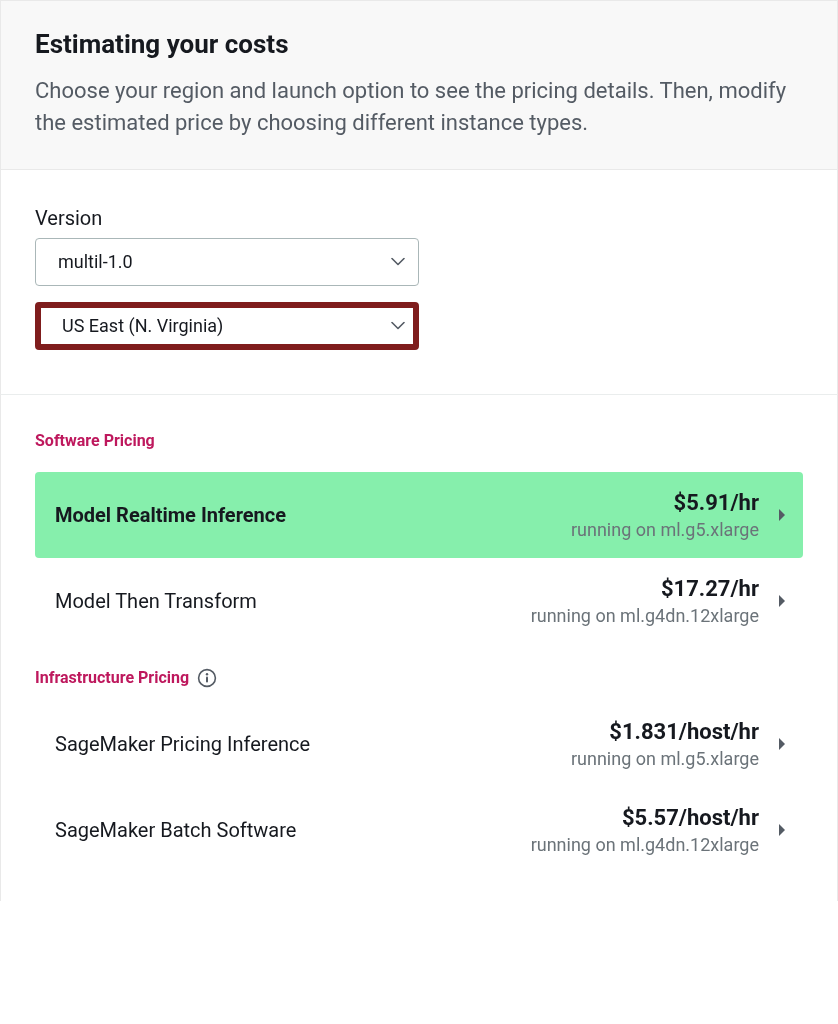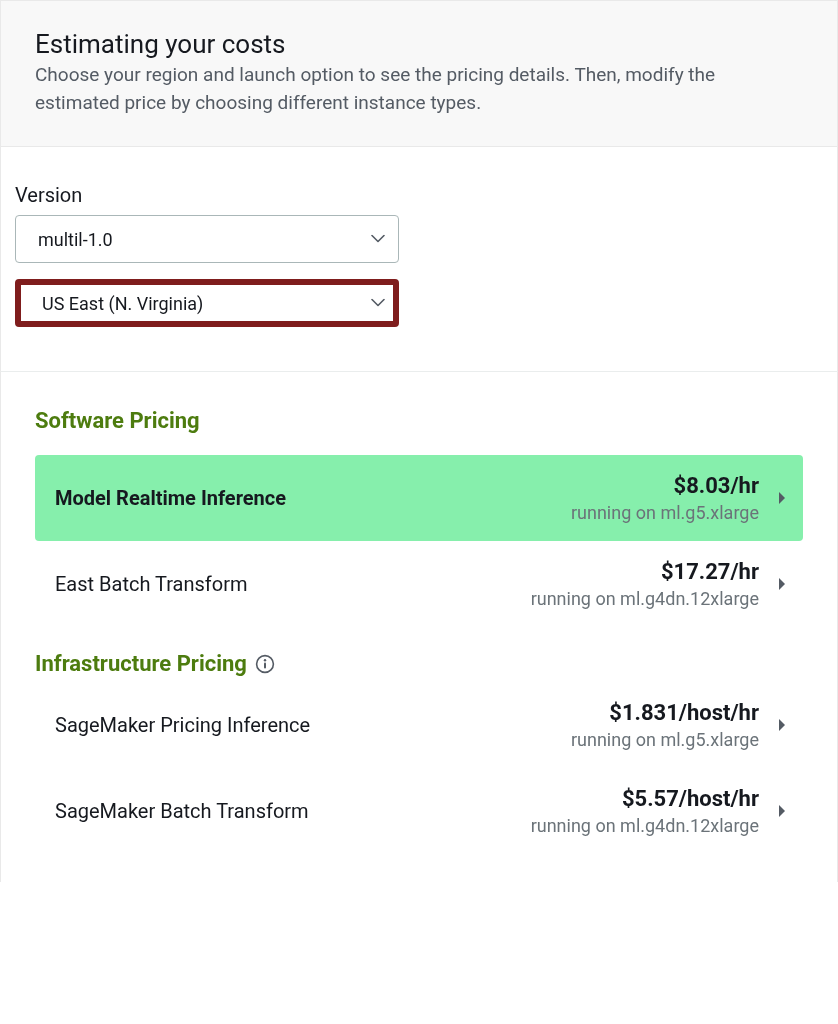--- a/index.html
+++ b/index.html
@@ -8,33 +8,33 @@
       background: #fff;
       width: 838px;
     }
     .header-section {
       background: #f8f8f8;
       border: 1px solid #e9e9e9;
       padding: 28px 34px 30px 34px;
     }
     .page-title {
       font-size: 26px;
-      font-weight: 400;
-      color: #16191f;
-      margin-bottom: 2px;
+      font-weight: 700;
+      color: #16191f;
+      margin-bottom: 16px;
     }
     .page-subtitle {
-      font-size: 19px;
+      font-size: 22px;
       color: #545b64;
       line-height: 1.45;
     }
     .form-section {
       border-left: 1px solid #e9e9e9;
       border-right: 1px solid #e9e9e9;
-      padding: 36px 34px 44px 14px;
+      padding: 36px 34px 44px 34px;
     }
     .field-label {
       font-size: 20px;
       color: #16191f;
       margin-bottom: 8px;
     }
     .select-wrap {
       position: relative;
       width: 384px;
       margin-bottom: 16px;
@@ -64,23 +64,23 @@
       pointer-events: none;
     }
     .chevron svg { display: block; }
     .pricing-section {
       border-left: 1px solid #e9e9e9;
       border-right: 1px solid #e9e9e9;
       border-top: 1px solid #eaeded;
       padding: 36px 34px 28px 34px;
     }
     .section-heading {
-      font-size: 22px;
+      font-size: 16px;
       font-weight: 700;
-      color: #4d7c0f;
+      color: #be185d;
       margin-bottom: 22px;
       display: flex;
       align-items: center;
       gap: 8px;
     }
     .info-icon {
       display: inline-flex;
       align-items: center;
       justify-content: center;
     }
@@ -110,21 +110,21 @@
     .subtext {
       font-size: 18px;
       color: #6b7379;
       margin-top: 4px;
     }
     .caret {
       display: flex;
       align-items: center;
       color: #545b64;
     }
-    .section-heading.infra { margin-top: 24px; margin-bottom: 6px; }
+    .section-heading.infra { margin-top: 24px; margin-bottom: 13px; }
     .pricing-group { margin-bottom: 0; }
   </style>
 </head>
 <body>
 
 <div class="header-section">
   <h1 class="page-title">Estimating your costs</h1>
   <p class="page-subtitle">Choose your region and launch option to see the pricing details. Then, modify the estimated price by choosing different instance types.</p>
 </div>
 
@@ -154,32 +154,32 @@
 </div>
 
 <div class="pricing-section">
 
   <h2 class="section-heading">Software Pricing</h2>
 
   <div class="pricing-group">
     <div class="pricing-row highlighted">
       <div class="left">Model Realtime Inference</div>
       <div class="right">
-        <div class="price">$8.03/hr</div>
+        <div class="price">$5.91/hr</div>
         <div class="subtext">running on ml.g5.xlarge</div>
       </div>
       <span class="caret">
         <svg width="10" height="14" viewBox="0 0 10 14">
             <path d="M2 1 L8 7 L2 13 Z" fill="#545b64"></path>
           </svg>
       </span>
     </div>
 
     <div class="pricing-row">
-      <div class="left">East Batch Transform</div>
+      <div class="left">Model Then Transform</div>
       <div class="right">
         <div class="price">$17.27/hr</div>
         <div class="subtext">running on ml.g4dn.12xlarge</div>
       </div>
       <span class="caret">
         <svg width="10" height="14" viewBox="0 0 10 14">
             <path d="M2 1 L8 7 L2 13 Z" fill="#545b64"></path>
           </svg>
       </span>
     </div>
@@ -204,21 +204,21 @@
         <div class="subtext">running on ml.g5.xlarge</div>
       </div>
       <span class="caret">
         <svg width="10" height="14" viewBox="0 0 10 14">
             <path d="M2 1 L8 7 L2 13 Z" fill="#545b64"></path>
           </svg>
       </span>
     </div>
 
     <div class="pricing-row">
-      <div class="left">SageMaker Batch Transform</div>
+      <div class="left">SageMaker Batch Software</div>
       <div class="right">
         <div class="price">$5.57/host/hr</div>
         <div class="subtext">running on ml.g4dn.12xlarge</div>
       </div>
       <span class="caret">
         <svg width="10" height="14" viewBox="0 0 10 14">
             <path d="M2 1 L8 7 L2 13 Z" fill="#545b64"></path>
           </svg>
       </span>
     </div>

